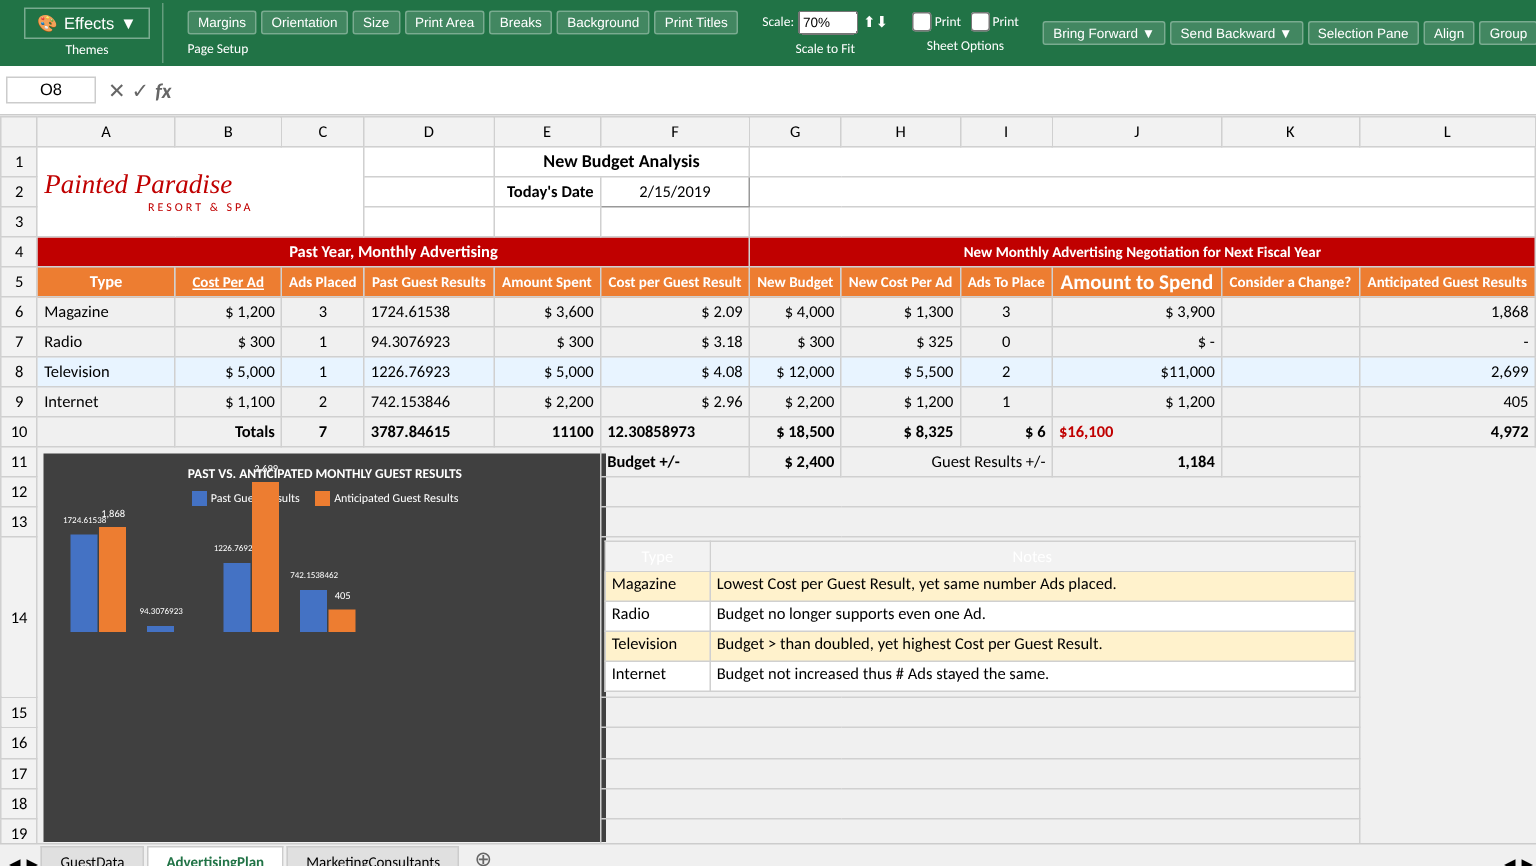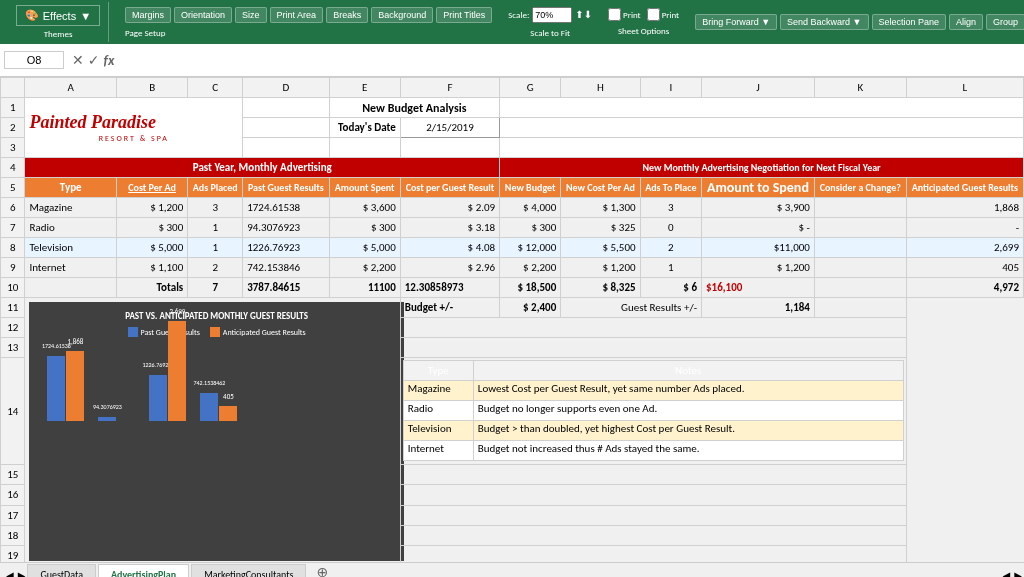--- a/index.html
+++ b/index.html
@@ -38,21 +38,21 @@
 
     
     .cell-bold { font-weight: bold; }
     .cell-center { text-align: center; }
     .cell-right { text-align: right; }
     .cell-red-bg { background-color: #C00000 !important; color: #fff; font-weight: bold; }
     .cell-orange-bg { background-color: #ED7D31 !important; color: #fff; font-weight: bold; }
     .cell-white-bg { background-color: #fff !important; }
 
     .logo-cell { padding: 2px; }
-    .logo-text { font-family: 'Times New Roman', serif; color: #C00000; font-size: 18px; font-style: italic; font-weight: bold; }
+    .logo-text { font-family: 'Times New Roman', serif; color: #C00000; font-size: 18px; font-style: italic; font-weight: normal; }
     .logo-sub { font-size: 8px; color: #C00000; letter-spacing: 2px; display: block; text-align: center; }
 
     
     .chart-container { background: #404040; color: #fff; padding: 8px; margin: 4px; }
     .chart-title { text-align: center; font-size: 9px; font-weight: bold; color: #fff; margin-bottom: 6px; }
     .chart-legend { display: flex; gap: 10px; font-size: 8px; justify-content: center; margin-bottom: 4px; }
     .legend-item { display: flex; align-items: center; gap: 3px; }
     .legend-color { width: 10px; height: 10px; }
     .chart-bars { display: flex; align-items: flex-end; height: 80px; gap: 6px; padding: 0 10px; }
     .bar-group { display: flex; gap: 1px; align-items: flex-end; position: relative; }

